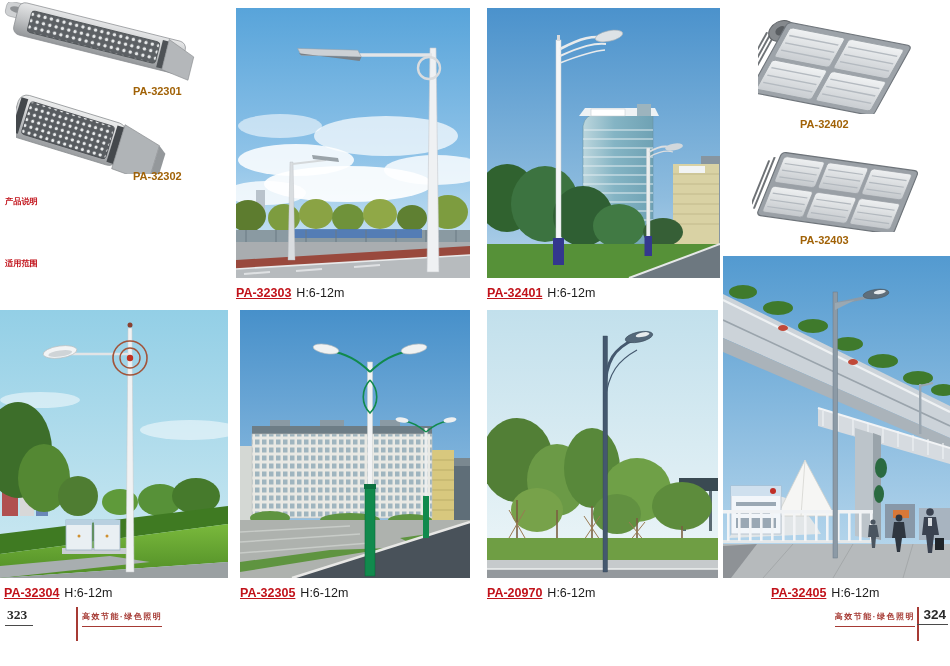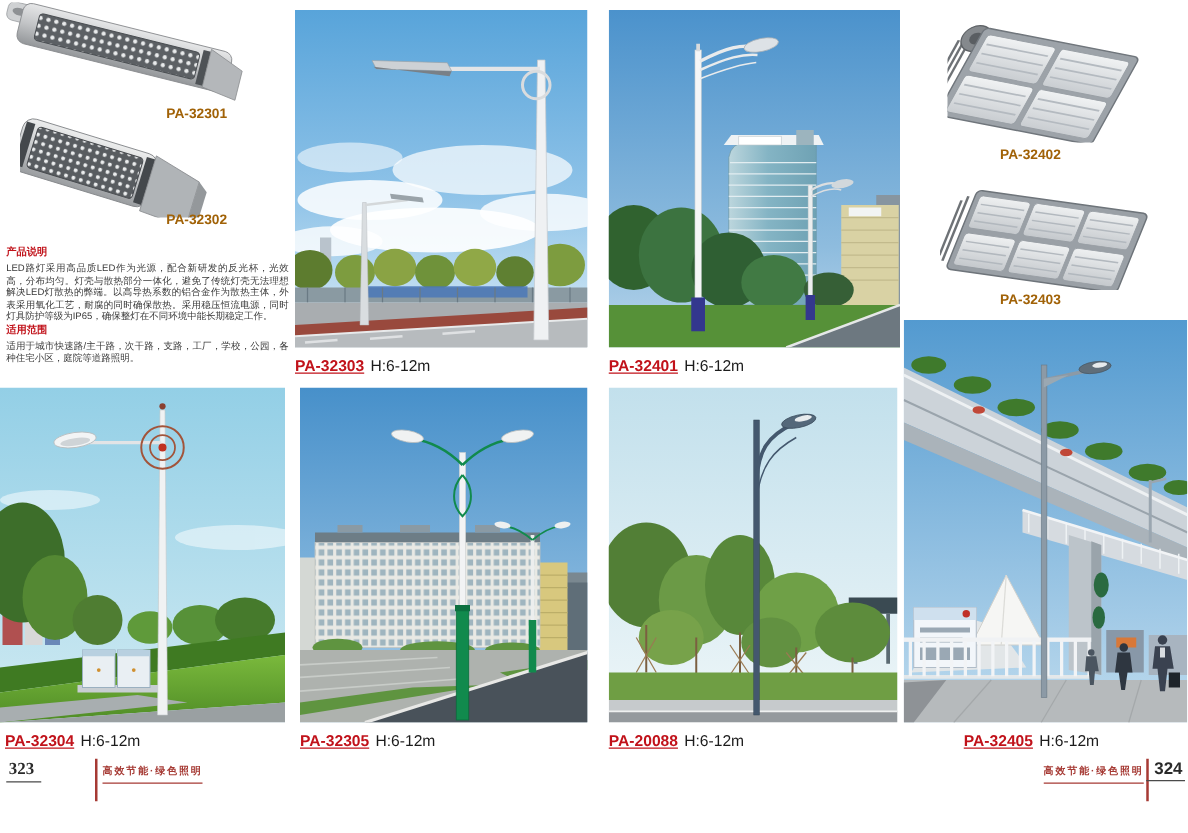--- a/index.html
+++ b/index.html
@@ -70,25 +70,23 @@
         <rect x="104" y="7" width="7" height="38" fill="#44484c"></rect>
         <polygon points="111,4 150,14 150,52 111,50" fill="#b0b4b7" stroke="#84878a" stroke-width="0.6"></polygon>
         <polygon points="150,14 158,20 158,48 150,52" fill="#94989b"></polygon>
       </g>
     </svg>
   </div>
   <div class="abs model-label" style="left:133px;top:170px;">PA-32302</div>
 
   <div class="abs" style="left:5px;top:196px;width:226px;">
     <div class="desc-title">产品说明</div>
-    <div class="desc">LED路灯采用高品质LED作为光源，配合新研发的反光杯，光效高，分布均匀。灯壳与散热部分一体化，避免了传统灯壳无法理想解决LED灯散热的弊端。以高导热系数的铝合金作为散热主体，外表采用氧化工艺，耐腐的同时确保散热。采用稳压恒流电源，同时灯具防护等级为IP65，确保整灯在不同环境中能长期稳定工作。</div>
   </div>
   <div class="abs" style="left:5px;top:258px;width:226px;">
     <div class="desc-title">适用范围</div>
-    <div class="desc">适用于城市快速路/主干路，次干路，支路，工厂，学校，公园，各种住宅小区，庭院等道路照明。</div>
   </div>
 
   <div class="abs" style="left:236px;top:8px;width:234px;height:270px;">
     <svg viewBox="0 0 234 270" width="234" height="270">
       <defs>
         <linearGradient id="sky1" x1="0" y1="0" x2="0" y2="1">
           <stop offset="0" stop-color="#58a4da"></stop>
             <stop offset="0.55" stop-color="#8fc3e8"></stop>
             <stop offset="1" stop-color="#dcedf6"></stop>
         </linearGradient>
@@ -499,21 +497,21 @@
         <path d="M118,82 C118,50 128,38 148,29" stroke="#44586e" stroke-width="3" fill="none"></path>
         <path d="M118,92 C121,62 132,50 150,40" stroke="#44586e" stroke-width="1.2" fill="none"></path>
         <g transform="rotate(-12 152 27)">
           <ellipse cx="152" cy="27" rx="14" ry="5" fill="#54687a" stroke="#3a4c5c" stroke-width="0.6"></ellipse>
           <ellipse cx="156" cy="25.5" rx="7" ry="2.2" fill="#e8ecee"></ellipse>
         </g>
       </g>
     </svg>
   </div>
   <div class="abs photo-label" style="left:487px;top:586px;">
-    <span class="m">PA-20088</span><span class="h">H:6-12m</span>
+    <span class="m">PA-20970</span><span class="h">H:6-12m</span>
   </div>
 
   <div class="abs" style="left:723px;top:256px;width:227px;height:322px;">
     <svg viewBox="0 0 227 322" width="227" height="322">
       <defs>
         <linearGradient id="sky6" x1="0" y1="0" x2="0" y2="1">
           <stop offset="0" stop-color="#539ad0"></stop>
             <stop offset="1" stop-color="#bedbee"></stop>
         </linearGradient>
       </defs>

